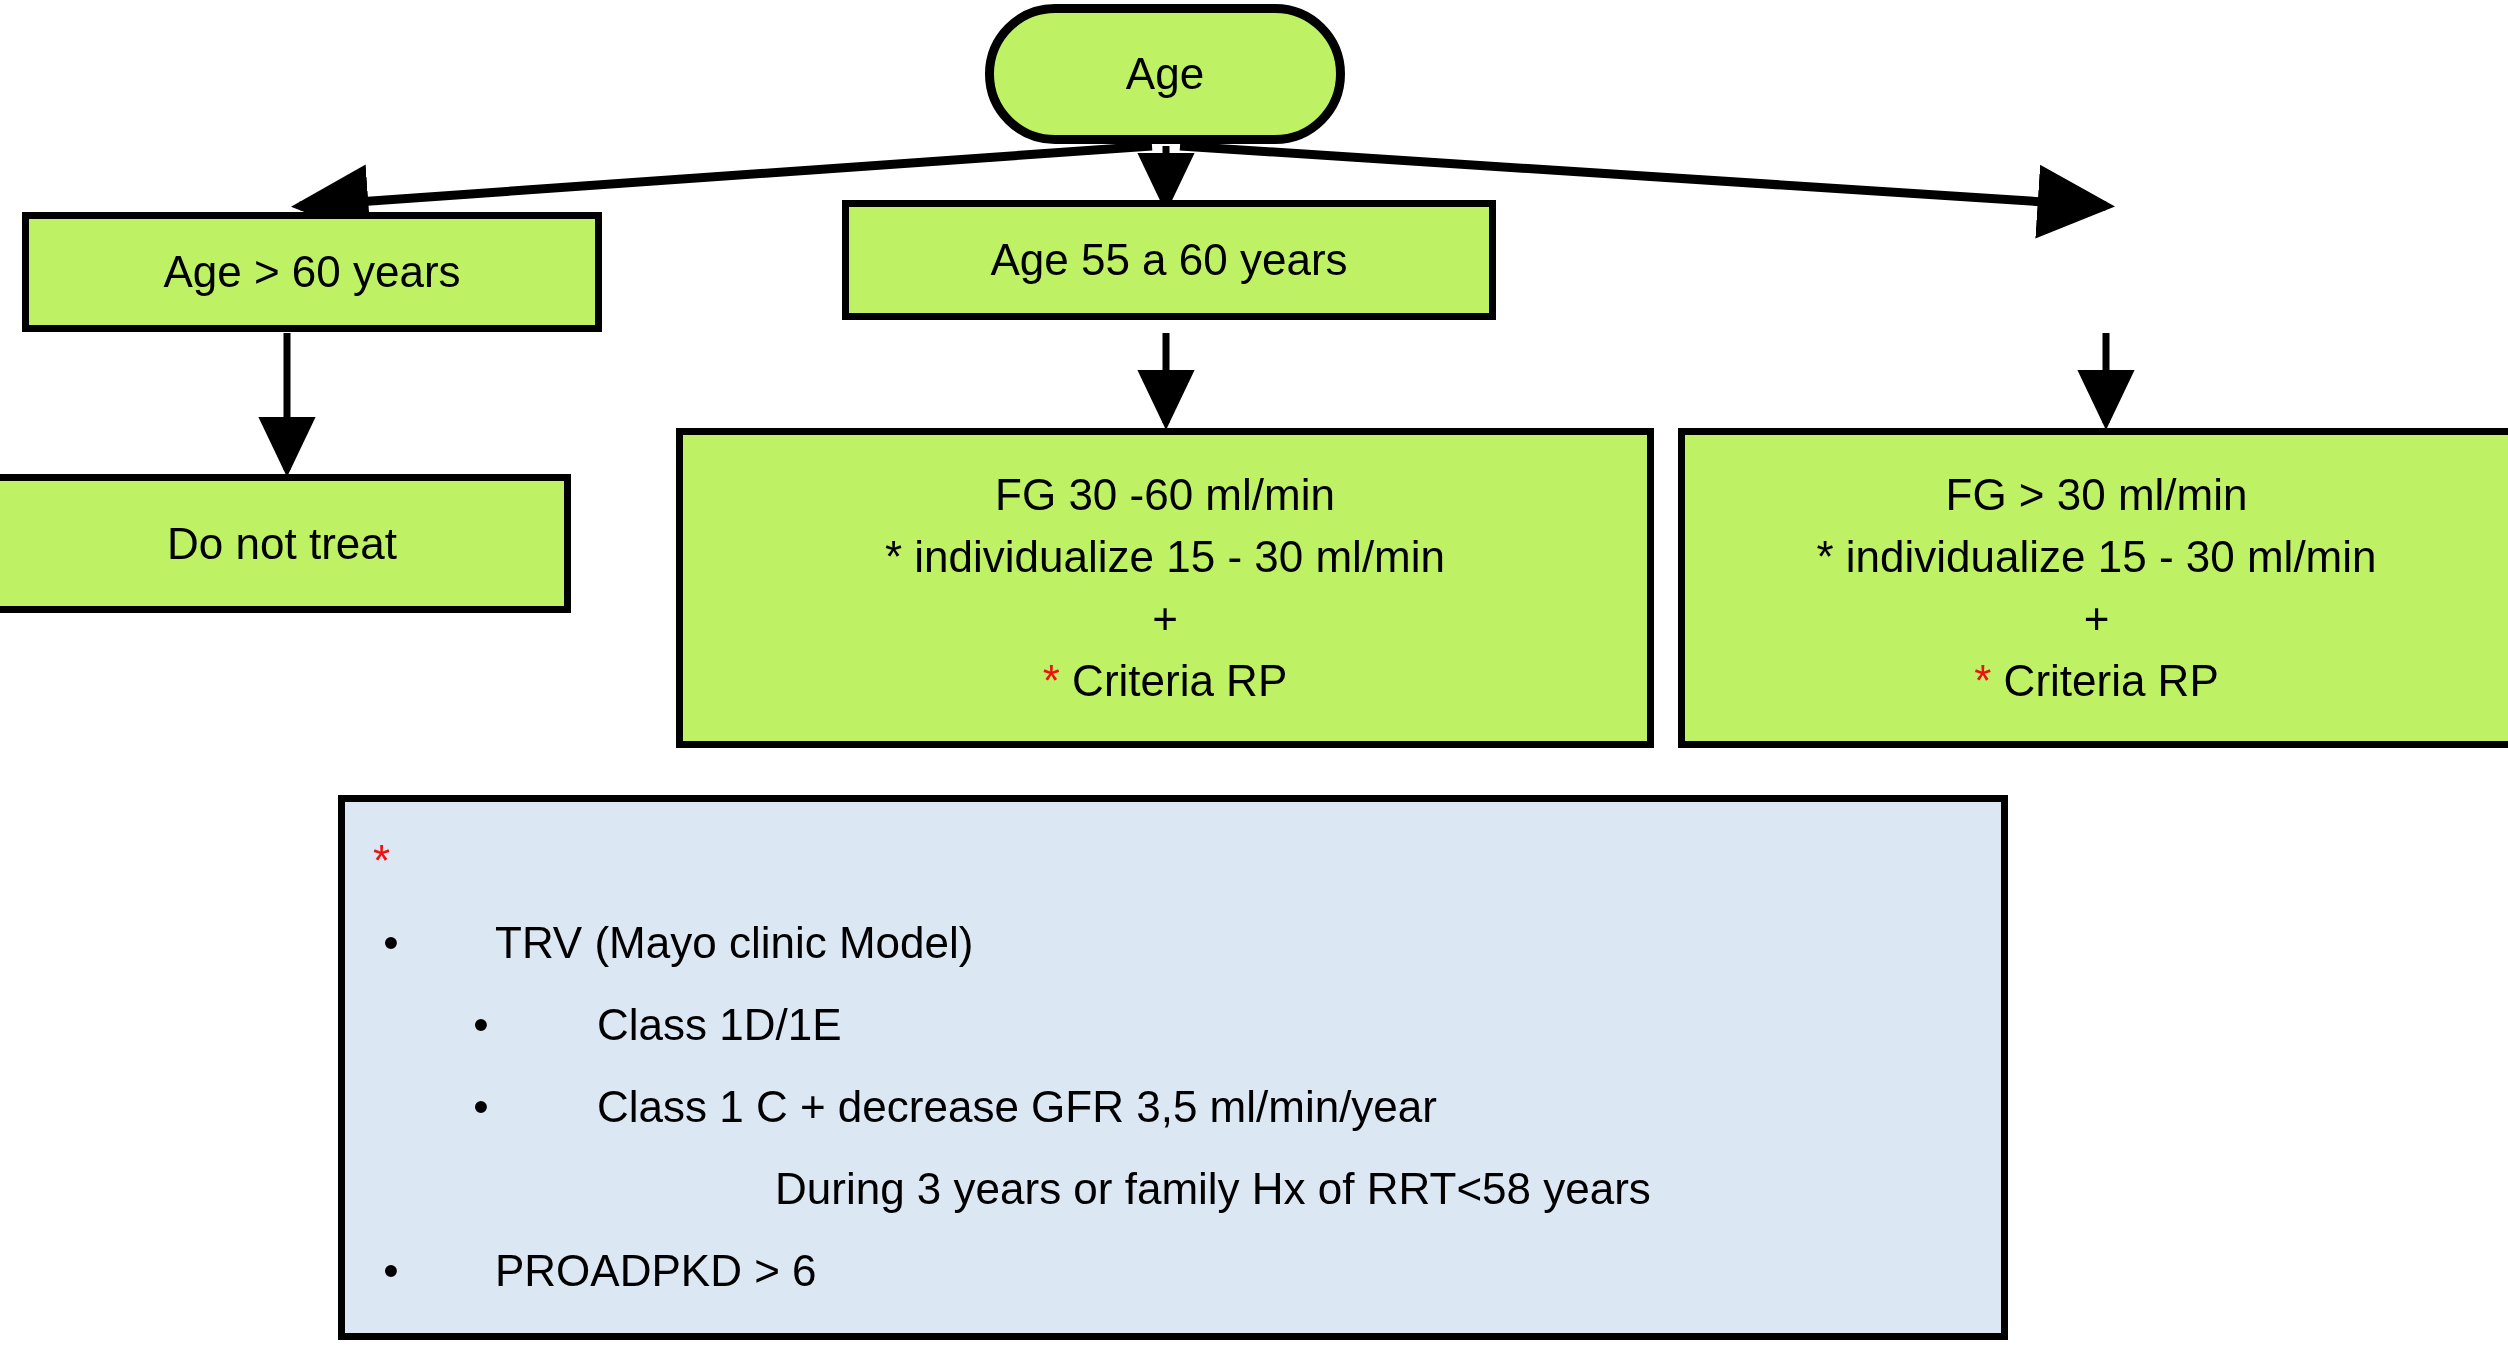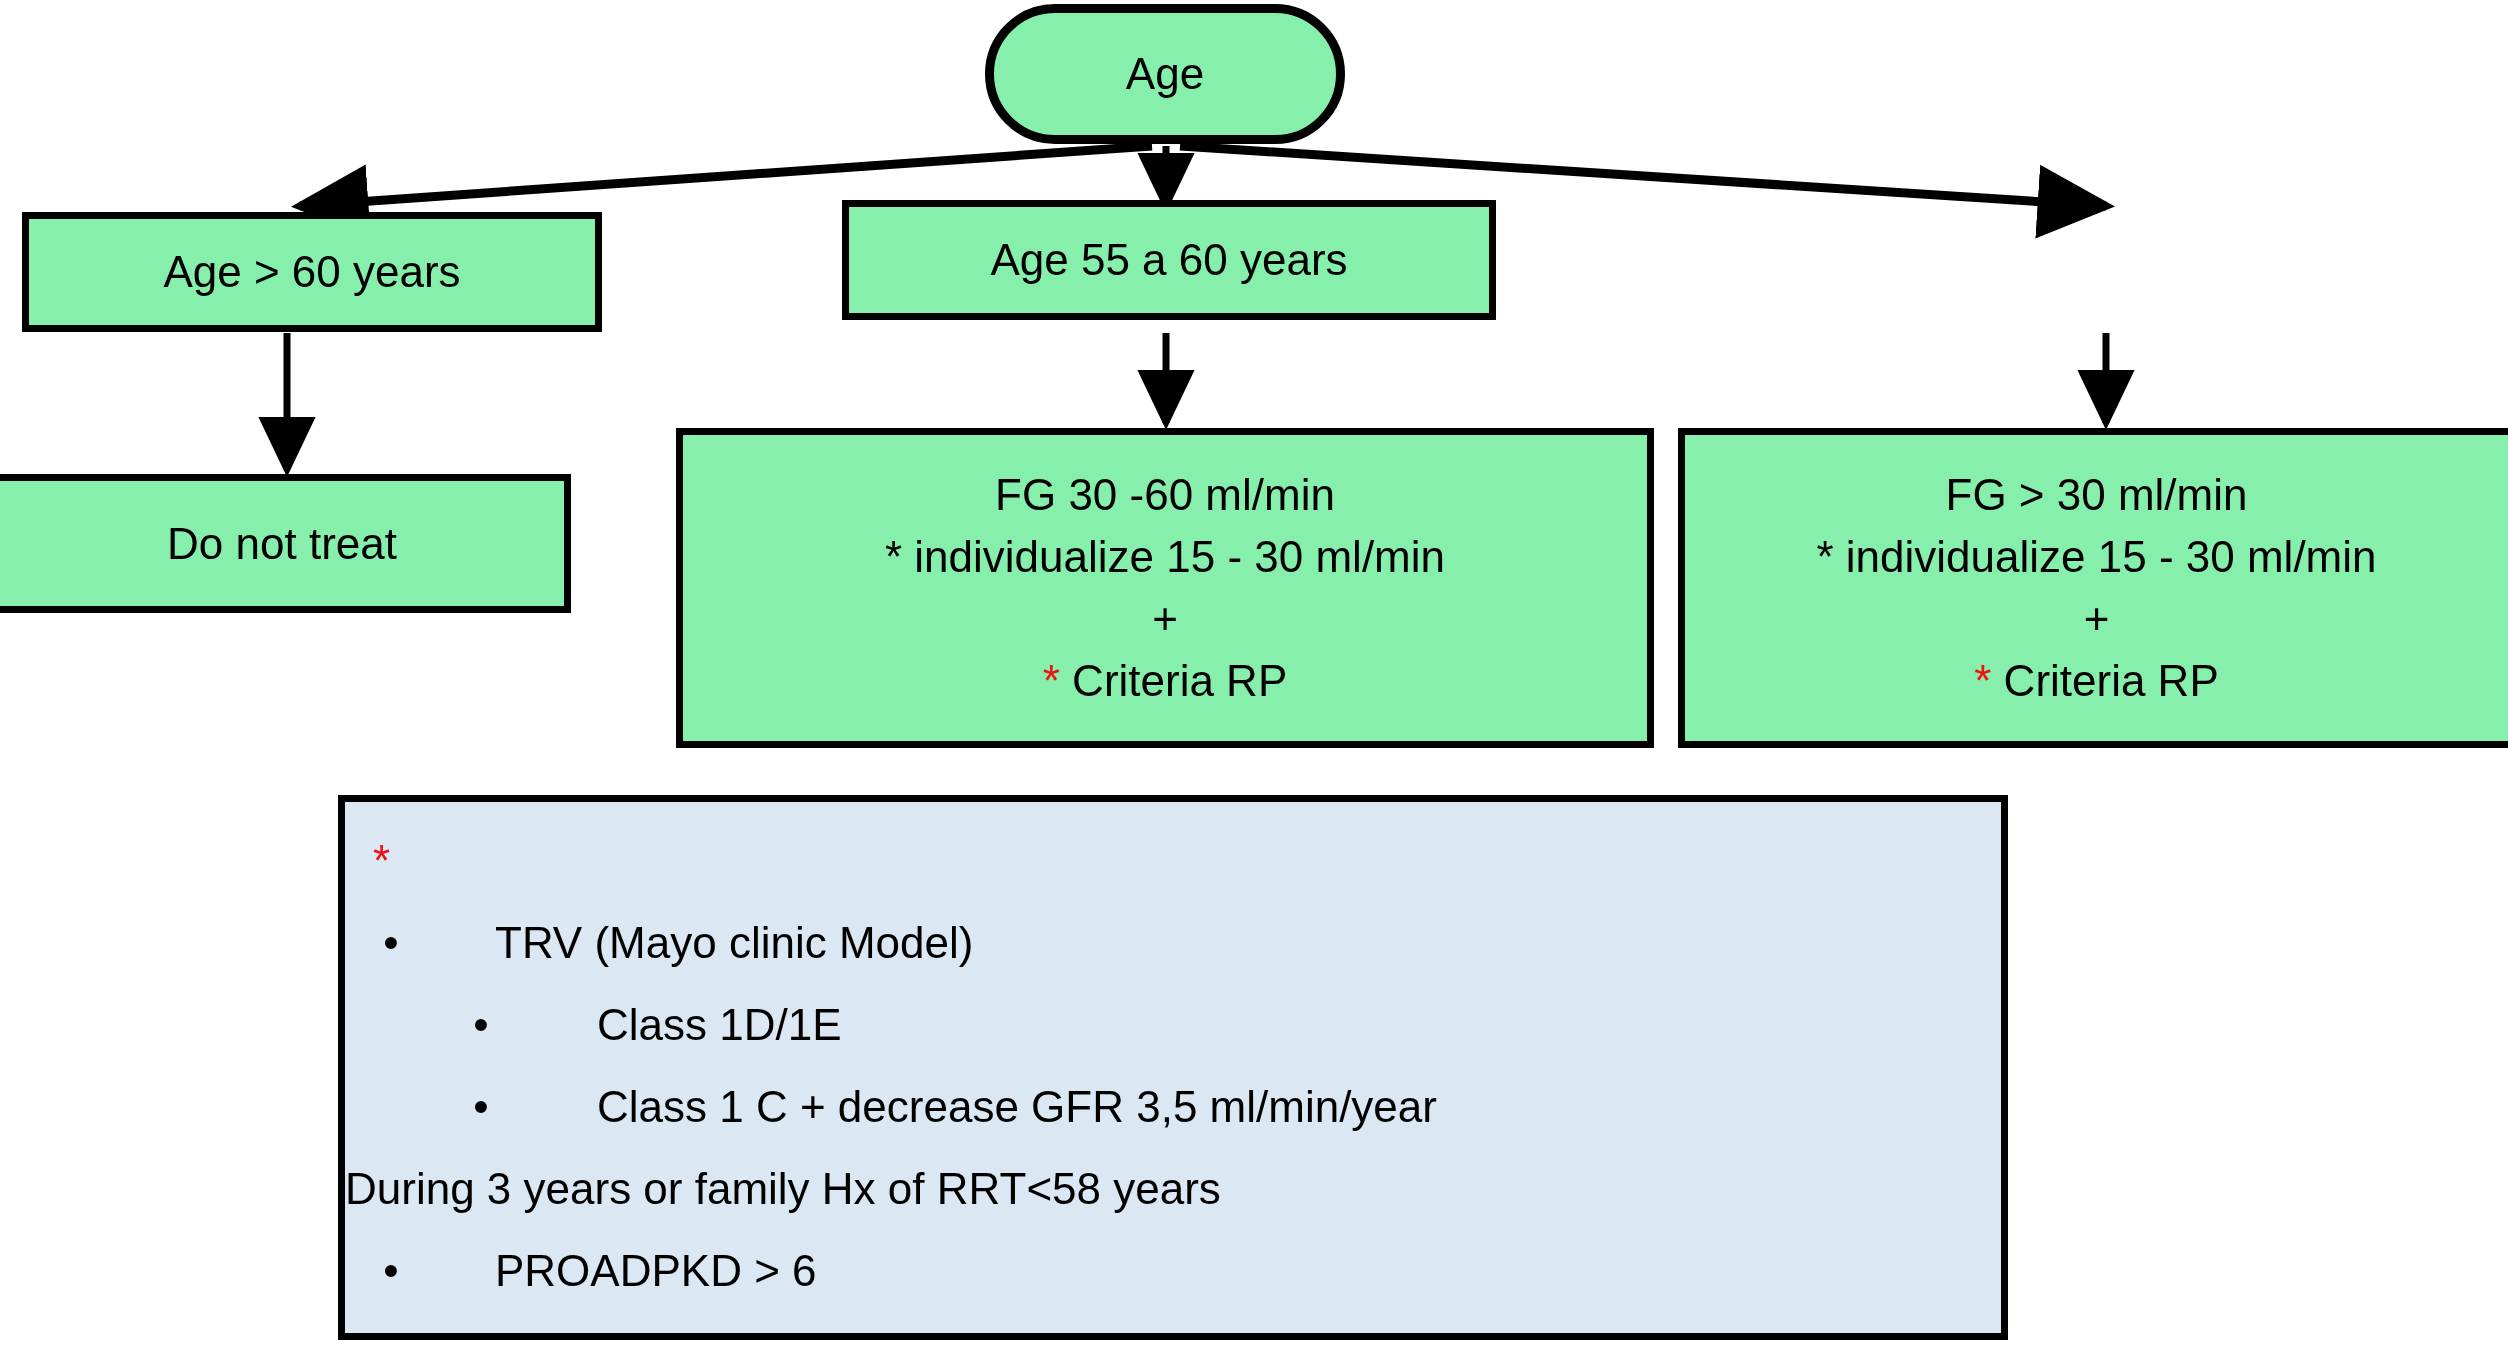--- a/index.html
+++ b/index.html
@@ -3,42 +3,42 @@
 <meta charset="utf-8">
 <style>
   html,body{margin:0;padding:0;background:#ffffff;}
   body{width:2508px;height:1348px;overflow:hidden;
        font-family:"Liberation Sans","DejaVu Sans",sans-serif;}
   #stage{position:relative;width:2508px;height:1348px;background:#fff;}
   svg.layer{position:absolute;left:0;top:0;width:2508px;height:1348px;}
 
   
   .node{position:absolute;box-sizing:border-box;
-        background:#86efac;border:7px solid #000000;
+        background:#bef264;border:7px solid #000000;
         display:flex;flex-direction:column;
         align-items:center;justify-content:center;
         color:#000;font-size:44px;line-height:1.0;}
   .node.stadium{border-radius:70px;border-width:9px;}
   .node .line{white-space:nowrap;}
   .node .ln-gap{margin-top:18px;}
 
   
   .legend{position:absolute;box-sizing:border-box;
           background:#dbe7f3;border:7px solid #000000;
           padding:34px 0 0 0;color:#000;font-size:44px;}
   .legend .row{display:flex;align-items:baseline;
                white-space:nowrap;margin-bottom:32px;}
   .legend .bullet{display:inline-block;width:36px;text-align:center;flex:0 0 auto;}
   .legend .lvl0{padding-left:28px;}
   .legend .lvl1{padding-left:28px;}
   .legend .lvl2{padding-left:118px;}
   .legend .gapA{width:22px;flex:0 0 auto;}
   .legend .gapB{width:86px;flex:0 0 auto;}
   .legend .gapC{width:98px;flex:0 0 auto;}
-  .legend .plain{}
+  .legend .plain{padding-left:430px;}
   .ast{color:#ee1111;font-weight:400;}
 </style>
 </head>
 <body>
 
 <div id="stage">
 
   <svg class="layer" viewBox="0 0 2508 1348" preserveAspectRatio="none">
     <defs>
       <marker id="ah" markerWidth="9" markerHeight="9" refX="7.6" refY="4.5" orient="auto" markerUnits="strokeWidth">

